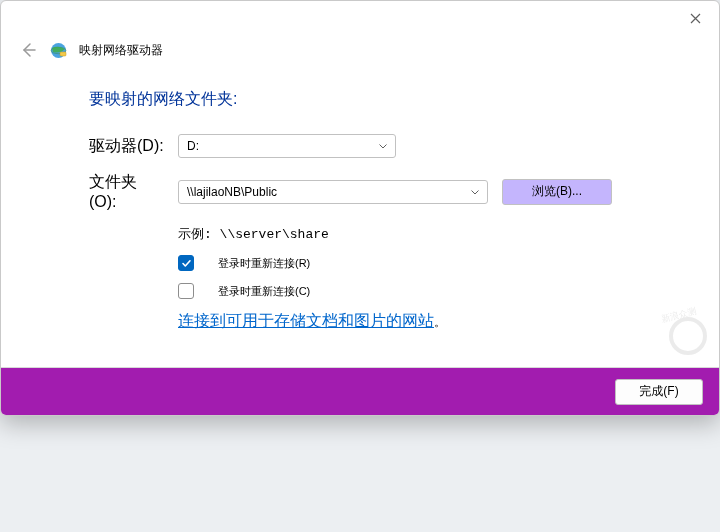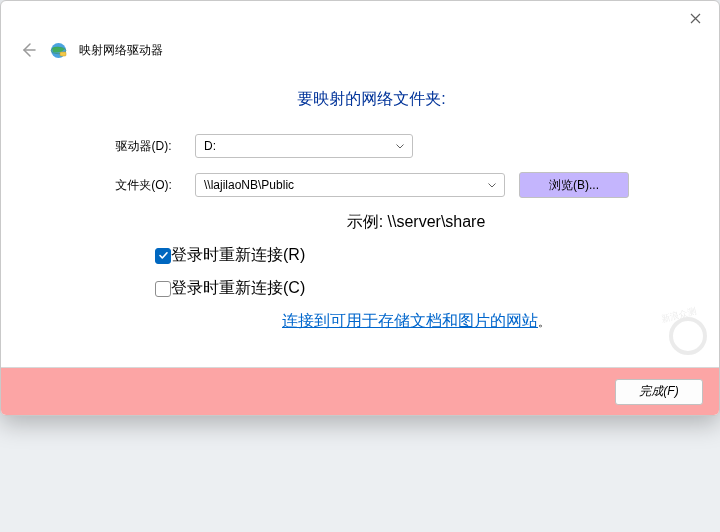--- a/index.html
+++ b/index.html
@@ -12,21 +12,20 @@
     background: #eceff2;
   }
   .window {
     position: relative;
     width: 720px; height: 416px;
     background: #ffffff;
     border: 1px solid #c9c9c9;
     border-radius: 6px;
     box-shadow: 0 8px 24px rgba(0,0,0,0.25);
     overflow: hidden;
-    text-align: center;
   }
   .titlebar {
     position: relative;
     height: 38px;
   }
   .close-btn {
     position: absolute; top: 6px; right: 10px;
     width: 28px; height: 22px;
     display: flex; align-items: center; justify-content: center;
     color: #606060;
@@ -46,43 +45,42 @@
   }
   .wizard-icon {
     width: 18px; height: 18px;
     display: inline-flex; align-items: center; justify-content: center;
   }
   .wizard-title {
     font-size: 12px;
     color: #000;
   }
   .content {
-    padding: 28px 42px 0 65px;
+    padding: 28px 42px 0 88px;
   }
   .heading {
     color: #003399;
     font-size: 16px;
     margin-bottom: 24px;
   }
   .instruction {
     font-size: 12px;
     color: #000;
     margin-bottom: 30px;
   }
   .form-row {
     display: flex;
     align-items: center;
     margin-bottom: 14px;
     gap: 14px;
   }
   .label {
     width: 75px;
     flex: 0 0 75px;
-    font-size: 12px;
-    margin-left: 40px;
+    font-size: 16px;
   }
   .drive-combo {
     width: 218px;
     height: 24px;
     border: 1px solid #c1c1c1;
     border-radius: 3px;
     background: #ffffff;
     display: flex; align-items: center;
     padding: 0 8px;
     justify-content: space-between;
@@ -114,26 +112,27 @@
     font-size: 12px;
     display: flex; align-items: center; justify-content: center;
     cursor: default;
   }
   .indent-block {
     margin-left: 89px;
     display: flex; flex-direction: column;
     gap: 12px;
   }
   .example {
-    font-size: 16px;
-    color: #000;
+    font-size: 13px;
+    color: #000;
+    font-family: Liberation Mono, monospace;
   }
   .check-row {
-    display: flex; align-items: center; gap: 0;
-    font-size: 16px;
+    display: flex; align-items: center; gap: 24px;
+    font-size: 11px;
   }
   .checkbox {
     width: 16px; height: 16px;
     border: 1px solid #8d8d8d;
     border-radius: 3px;
     display: inline-flex; align-items: center; justify-content: center;
     background: #ffffff;
     flex: 0 0 16px;
   }
   .checkbox.checked {
@@ -144,26 +143,25 @@
   .link {
     color: #0066cc;
     text-decoration: underline;
     font-size: 16px;
   }
   .period { color:#000; text-decoration:none; }
   .footer {
     position: absolute;
     left: 0; right: 0; bottom: 0;
     height: 48px;
-    background: #fca5a5;
+    background: #a21caf;
     border-top: 1px solid #d8d8d8;
     display: flex; align-items: center; justify-content: flex-end;
     padding-right: 16px;
     gap: 10px;
-    font-style: italic;
   }
   .footer-btn {
     height: 26px;
     min-width: 88px;
     border: 1px solid #c1c1c1;
     border-radius: 3px;
     background: #fdfdfd;
     font-size: 12px;
     display: flex; align-items: center; justify-content: center;
     padding: 0 14px;

